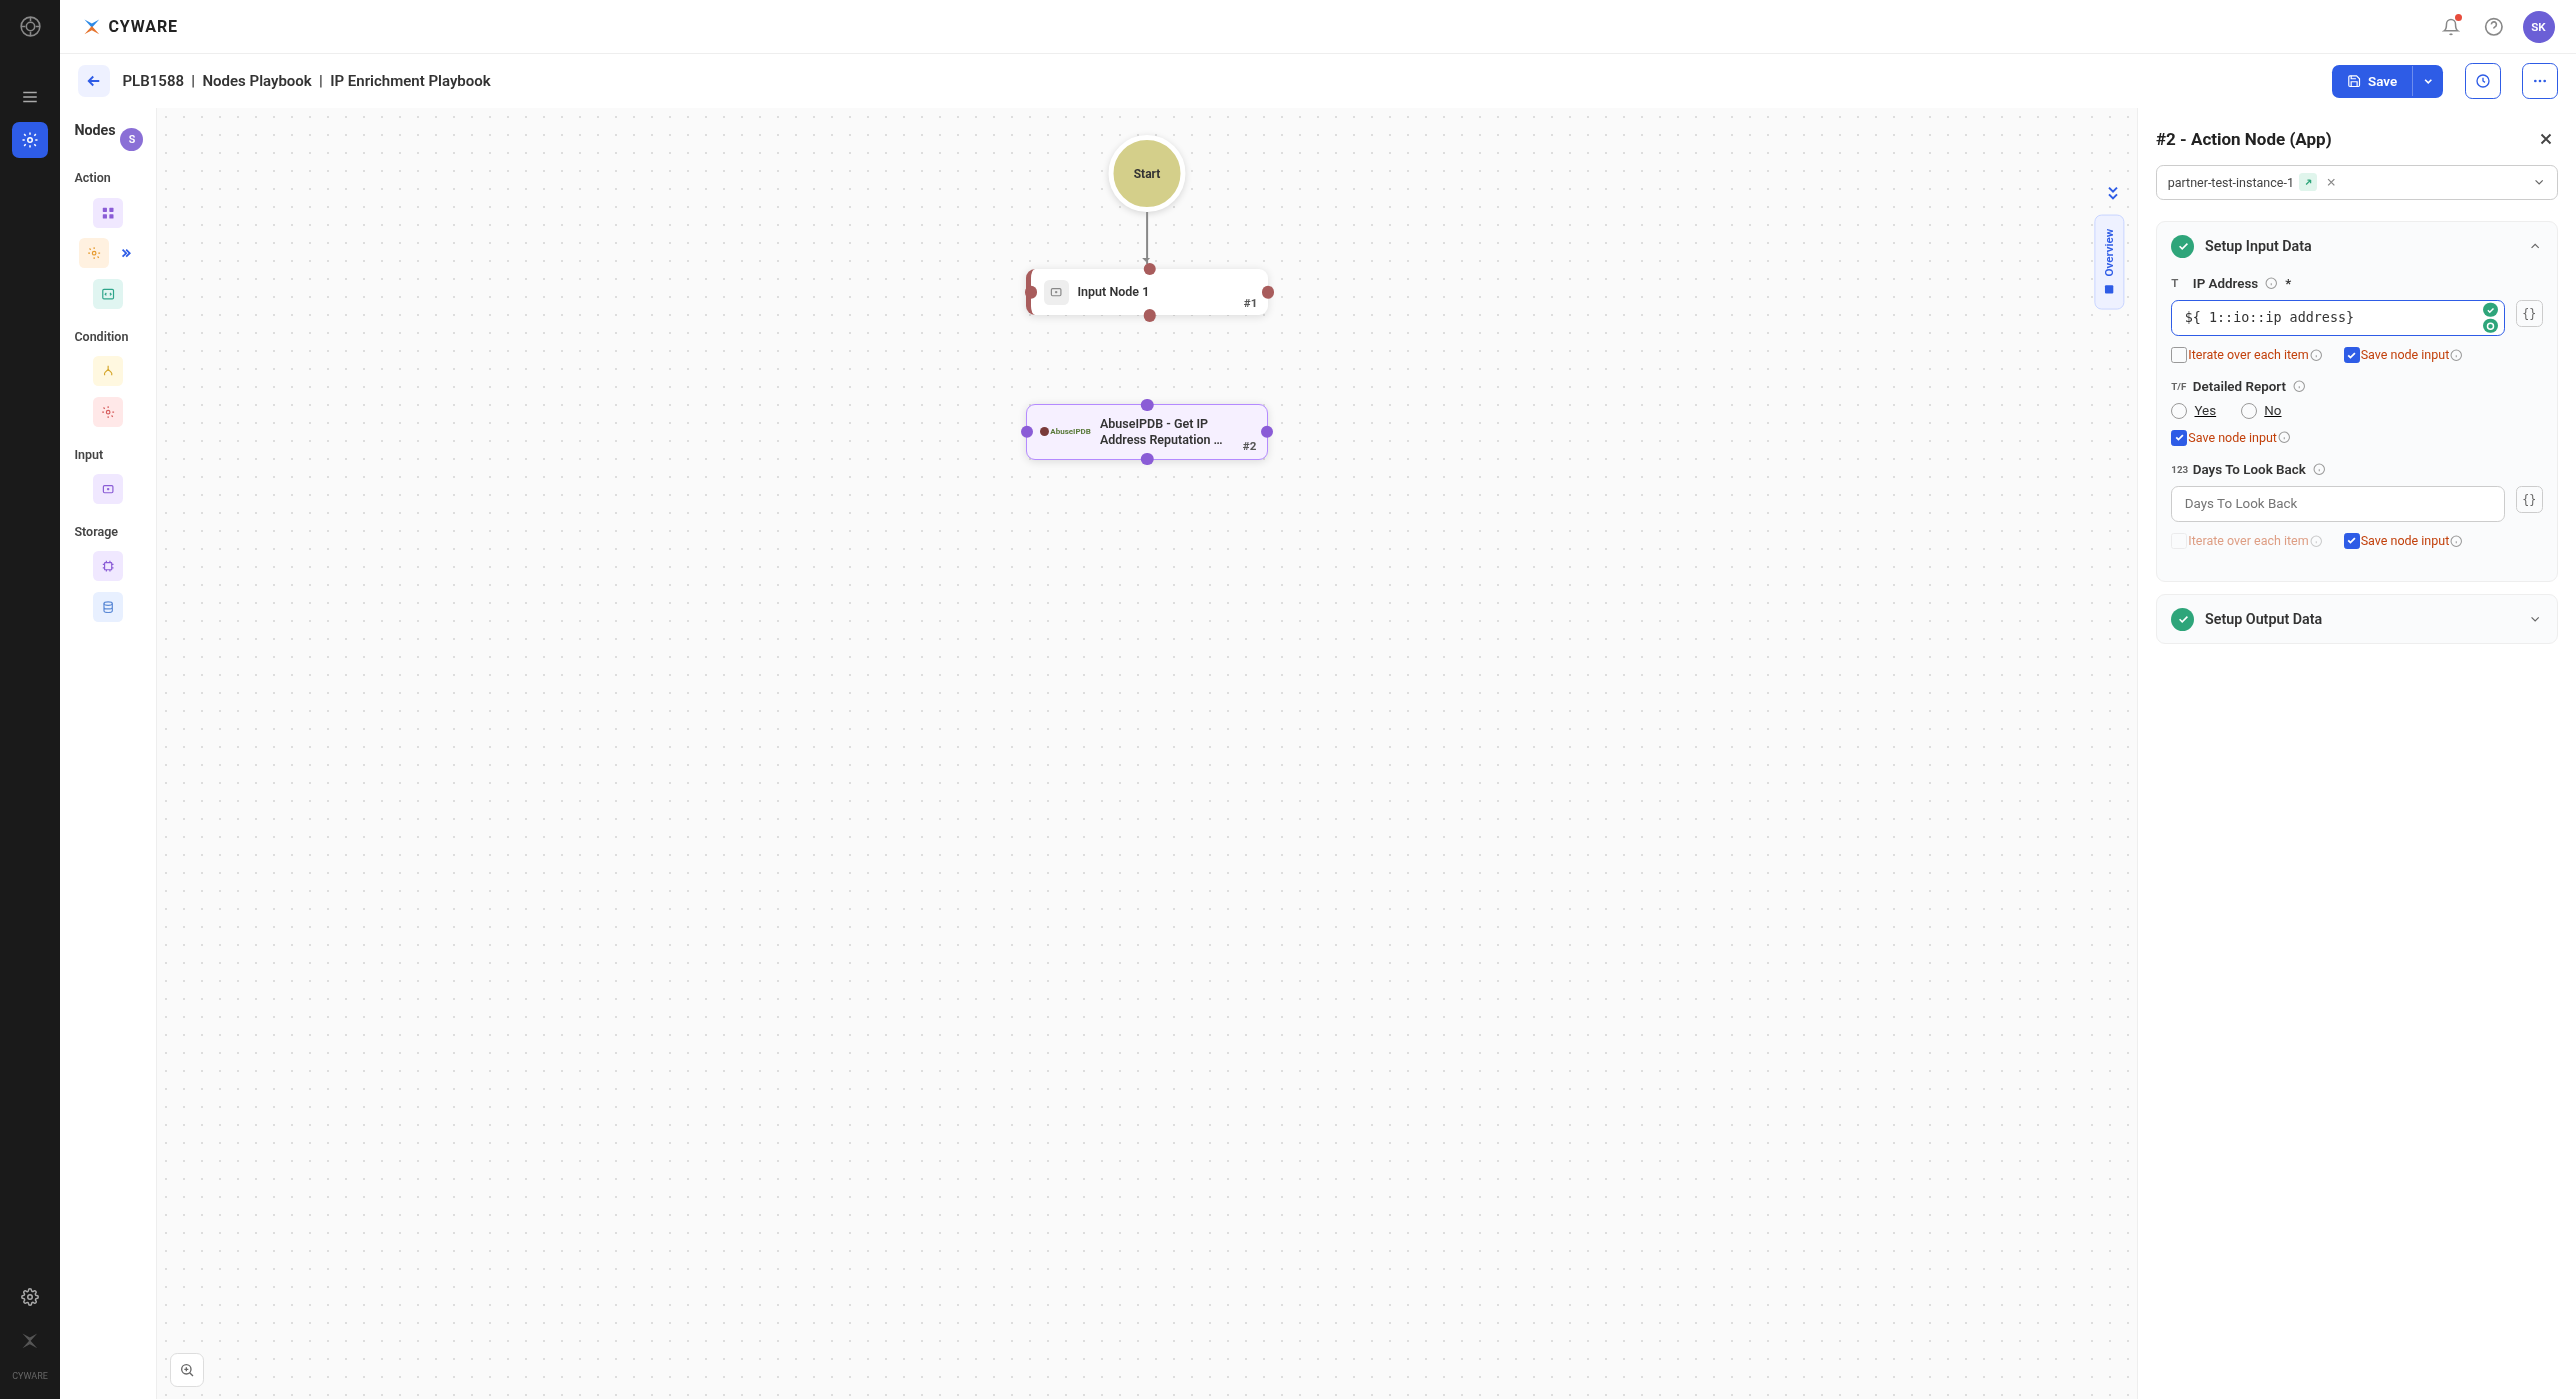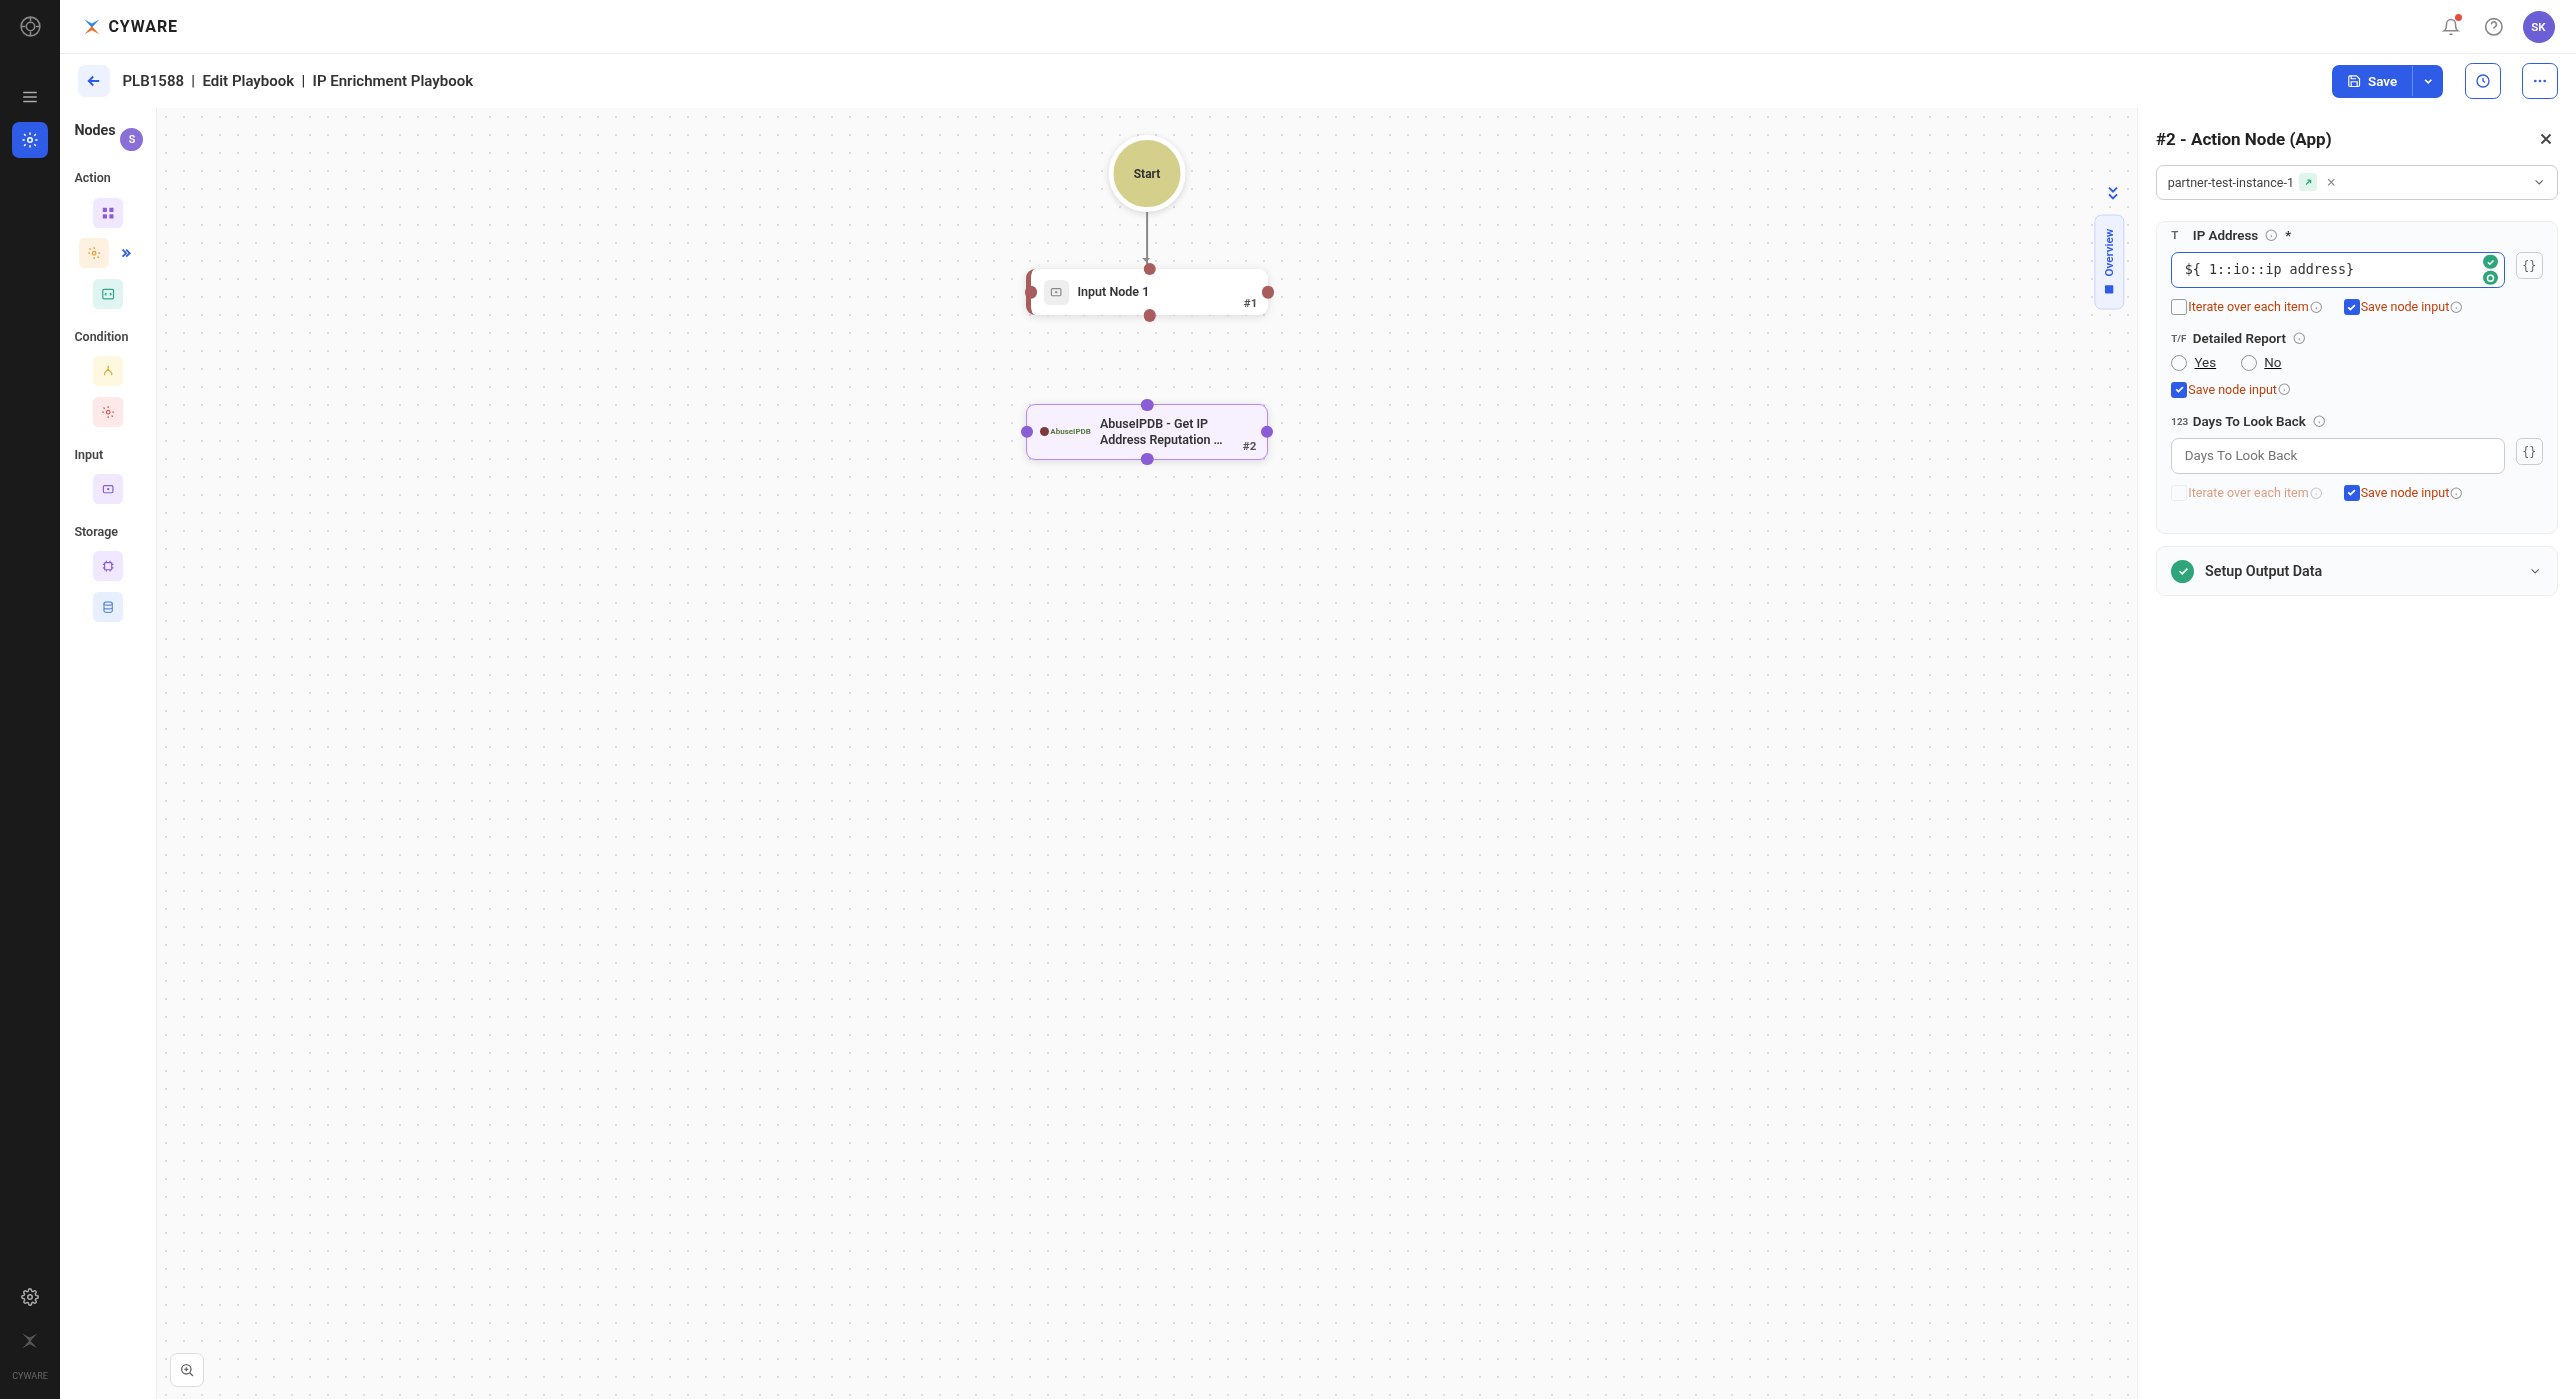--- a/index.html
+++ b/index.html
@@ -193,21 +193,21 @@
 
     <div class="crumb">
       <div class="back-btn">
         <svg width="18" height="18" viewBox="0 0 24 24" fill="none" stroke="currentColor" stroke-width="2.5">
             <path d="M19 12H5M11 18l-6-6 6-6"></path>
           </svg>
       </div>
       <div class="crumb-text">
         <span>PLB1588</span>
         <span class="sep">|</span>
-        <span>Edit Playbook</span>
+        <span>Nodes Playbook</span>
         <span class="sep">|</span>
         <span>IP Enrichment Playbook</span>
       </div>
       <div class="crumb-spacer"></div>
       <div class="save-btn">
         <div class="save-btn-main">
           <svg width="14.3" height="14.3" viewBox="0 0 24 24" fill="none" stroke="currentColor" stroke-width="2">
               <path d="M19 21H5a2 2 0 0 1-2-2V5a2 2 0 0 1 2-2h11l5 5v11a2 2 0 0 1-2 2z"></path>
               <path d="M17 21v-8H7v8M7 3v5h8"></path>
             </svg>
@@ -383,20 +383,33 @@
                 </svg>
             </span>
           </div>
           <div class="instance-sel-spacer"></div>
           <svg width="14.3" height="14.3" viewBox="0 0 24 24" fill="none" stroke="#666" stroke-width="2">
               <path d="M6 9l6 6 6-6"></path>
             </svg>
         </div>
 
         <div class="section">
+          <div class="section-head">
+            <div class="section-check">
+              <svg width="12.5" height="12.5" viewBox="0 0 24 24" fill="none" stroke="currentColor" stroke-width="3">
+                  <path d="M5 12l5 5L20 7"></path>
+                </svg>
+            </div>
+            <div class="section-title">Setup Input Data</div>
+            <div class="section-chev">
+              <svg width="14.3" height="14.3" viewBox="0 0 24 24" fill="none" stroke="currentColor" stroke-width="2">
+                  <path d="M18 15l-6-6-6 6"></path>
+                </svg>
+            </div>
+          </div>
           <div class="section-body">
 
             <div class="field">
               <div class="field-label">
                 <span class="field-type-icon">T</span>
                 <span>IP Address</span>
                 <span class="field-info">
                   <svg width="12.5" height="12.5" viewBox="0 0 24 24" fill="none" stroke="currentColor" stroke-width="2">
                       <circle cx="12" cy="12" r="10"></circle>
                       <path d="M12 8v.01M12 12v4"></path>

